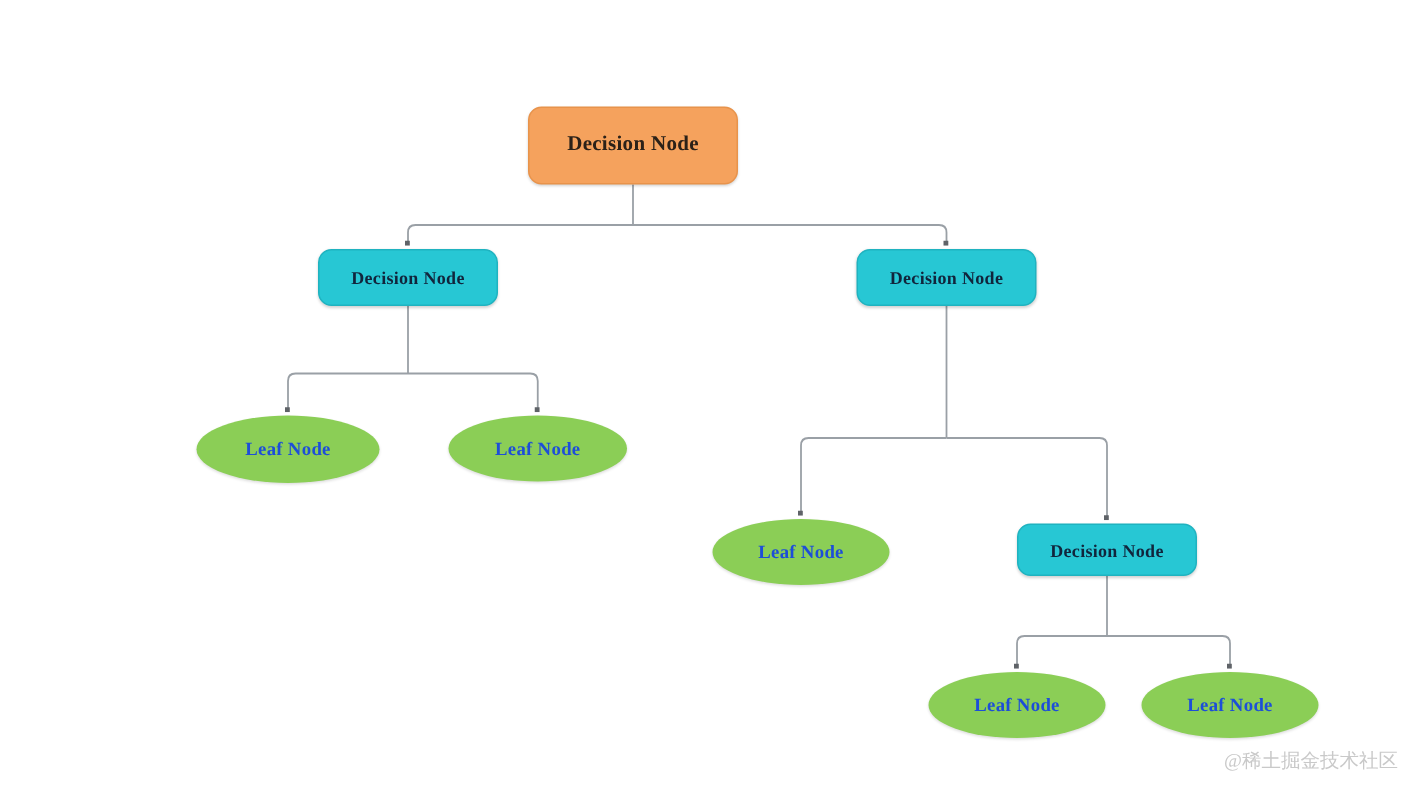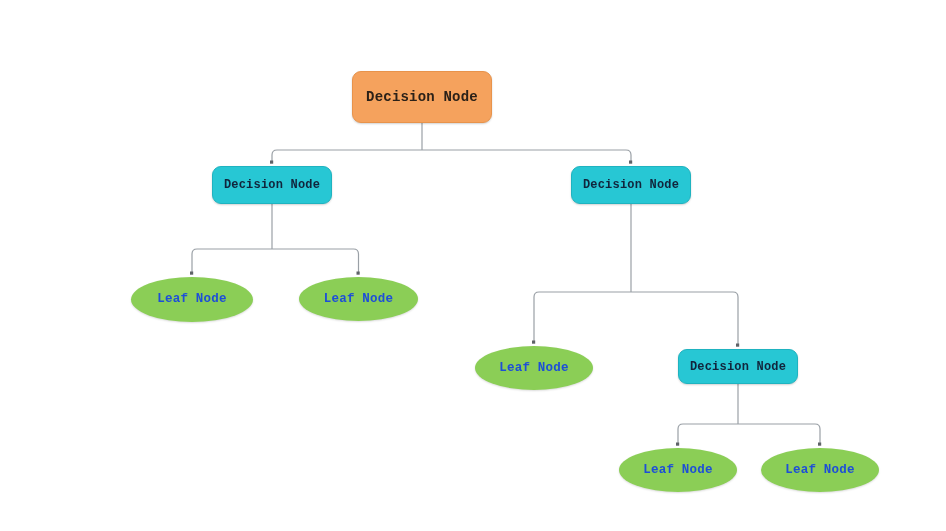--- a/index.html
+++ b/index.html
@@ -6,21 +6,21 @@
     margin: 0;
     padding: 0;
     background: #ffffff;
   }
   #stage {
     position: relative;
     width: 946px;
     height: 524px;
     background: #ffffff;
     overflow: hidden;
-    font-family: Liberation Mono, monospace;
+    font-family: Liberation Serif, serif;
   }
   #edges {
     position: absolute;
     left: 0;
     top: 0;
     width: 946px;
     height: 531px;
     pointer-events: none;
   }
   .node {
@@ -146,14 +146,15 @@
         <span class="node-label">Decision Node</span>
       </div>
       <div class="node leaf" style="left: 619px; top: 448px; width: 118px; height: 44px;">
         <span class="node-label">Leaf Node</span>
       </div>
       <div class="node leaf" style="left: 761px; top: 448px; width: 118px; height: 44px;">
         <span class="node-label">Leaf Node</span>
       </div>
     </div>
 
+  <div id="watermark">@稀土掘金技术社区</div>
 
 </div>
 
 </body></html>

